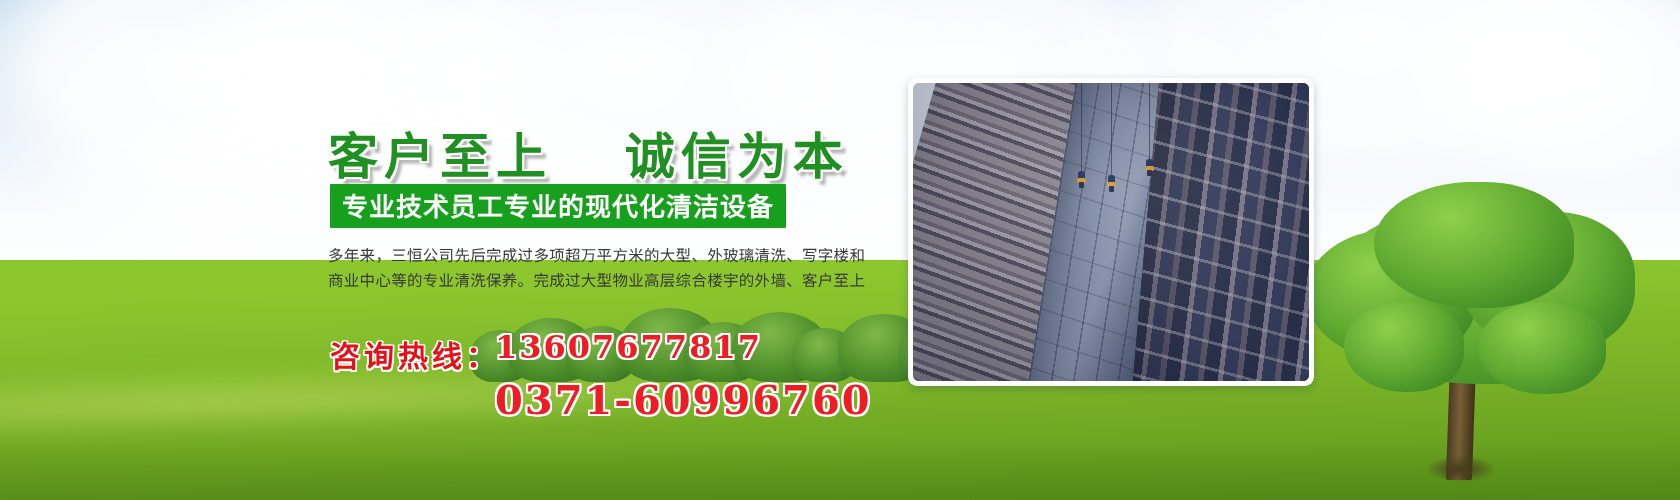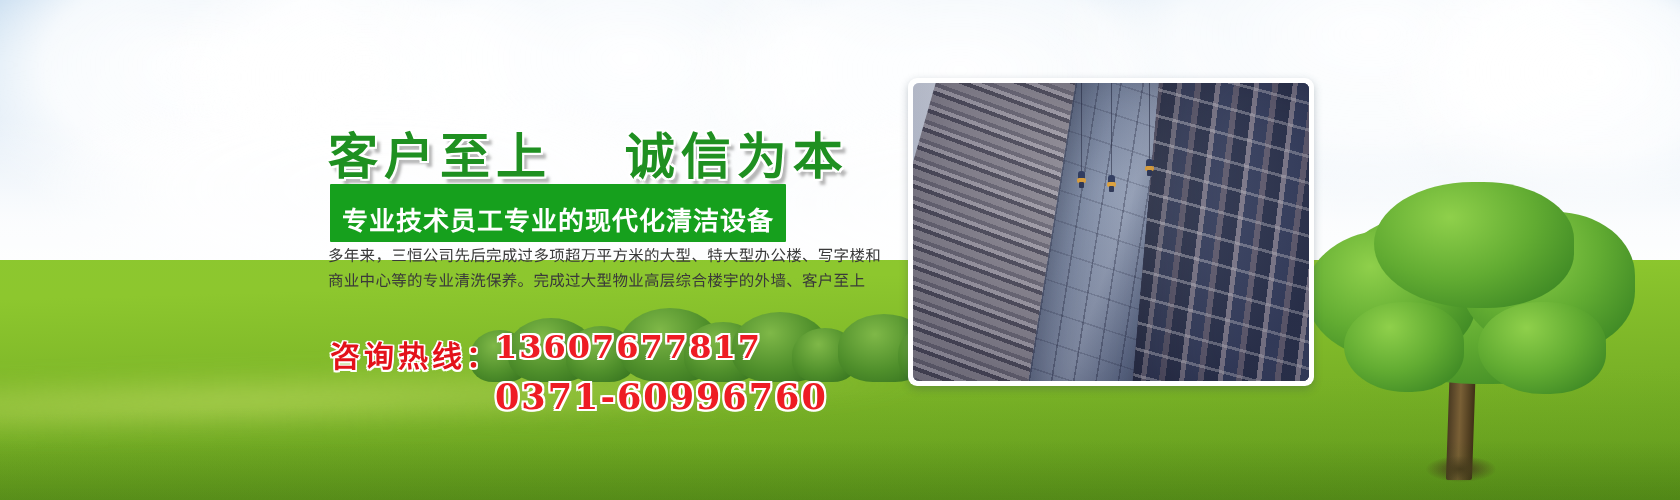--- a/index.html
+++ b/index.html
@@ -100,21 +100,21 @@
     text-shadow:
       2px 0 0 #ffffff,-2px 0 0 #ffffff,0 2px 0 #ffffff,0 -2px 0 #ffffff,
       2px 2px 0 #ffffff,-2px 2px 0 #ffffff,2px -2px 0 #ffffff,-2px -2px 0 #ffffff,
       5px 6px 3px rgba(120,120,120,.55);
   }
   .headline .gap{display:inline-block;width:26px;}
 
   .greenbar{
     position:absolute;left:330px;top:172px;
     background:#16a01d;
-    padding:24px 12px 8px 12px;
+    padding:10px 12px 8px 12px;
     border-radius:1px;
   }
   .greenbar span{
     font-family:"DejaVu Sans","Liberation Sans",sans-serif;
     font-size:26px;font-weight:bold;letter-spacing:1px;color:#ffffff;
     white-space:nowrap;line-height:1;
   }
 
   .para{
     position:absolute;left:328px;top:232px;width:600px;
@@ -138,21 +138,21 @@
     font-family:"DejaVu Serif","Liberation Serif",serif;
     font-size:32px;font-weight:bold;letter-spacing:2px;
     color:#ee1c24;white-space:nowrap;
     text-shadow:
       2px 0 0 #fff,-2px 0 0 #fff,0 2px 0 #fff,0 -2px 0 #fff,
       2px 2px 0 #fff,-2px 2px 0 #fff,2px -2px 0 #fff,-2px -2px 0 #fff;
   }
   .phone2{
     position:absolute;left:495px;top:364px;
     font-family:"DejaVu Serif","Liberation Serif",serif;
-    font-size:35px;font-weight:bold;letter-spacing:2px;
+    font-size:40px;font-weight:bold;letter-spacing:2px;
     color:#ee1c24;white-space:nowrap;
     text-shadow:
       2px 0 0 #fff,-2px 0 0 #fff,0 2px 0 #fff,0 -2px 0 #fff,
       2px 2px 0 #fff,-2px 2px 0 #fff,2px -2px 0 #fff,-2px -2px 0 #fff;
   }
 
   
   .photo-frame{
     position:absolute;left:908px;top:78px;width:406px;height:308px;
     background:#ffffff;border-radius:9px;
@@ -318,21 +318,21 @@
       <span>客户至上</span>
       <span class="gap"></span>
       <span>诚信为本</span>
     </div>
 
     <div class="greenbar">
       <span>专业技术员工专业的现代化清洁设备</span>
     </div>
 
     <div class="para">
-      <div class="l1">多年来，三恒公司先后完成过多项超万平方米的大型、特大型办公楼、写字楼和</div>
+      <div class="l1">多年来，三恒公司先后完成过多项超万平方米的大型、外玻璃清洗、写字楼和</div>
       <div class="l2">商业中心等的专业清洗保养。完成过大型物业高层综合楼宇的外墙、客户至上</div>
     </div>
 
     <div class="hotline">咨询热线：</div>
     <div class="phone1">13607677817</div>
     <div class="phone2">0371-60996760</div>
   </div>
 
   <div class="scene-shadow"></div>
 </div>

